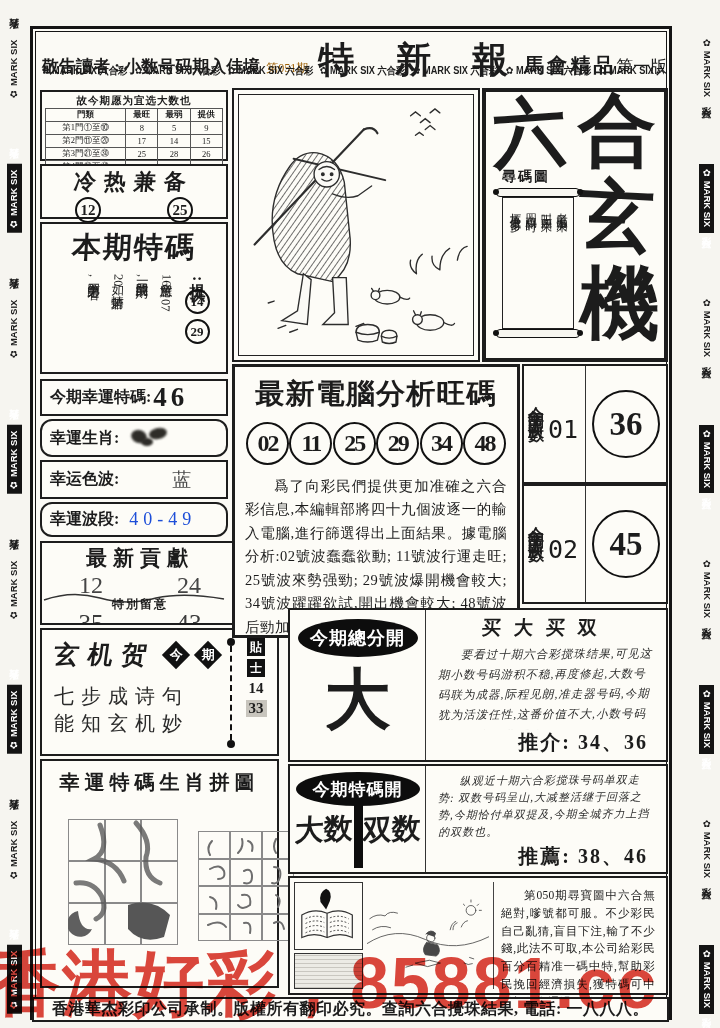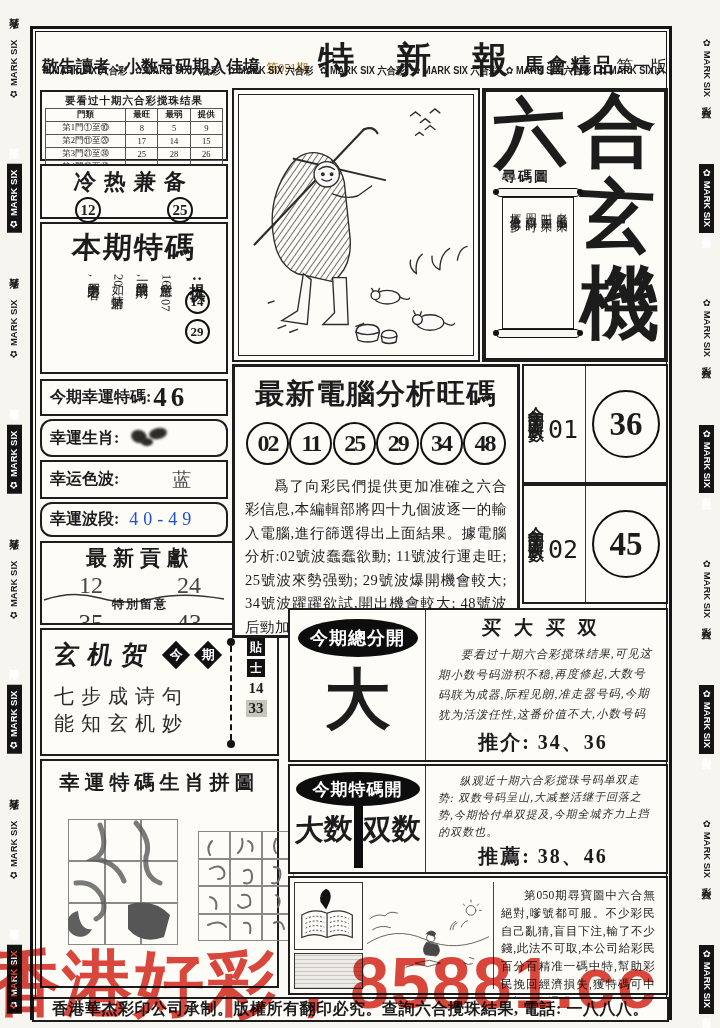--- a/index.html
+++ b/index.html
@@ -142,21 +142,21 @@
 
   .total-box { left:288px; top:608px; width:380px; height:154px; display:flex; }
   .cell-left { width:136px; border-right:1px solid #333; text-align:center; position:relative; }
   .oval { margin:9px auto 0; width:120px; height:38px; background:#0d0d0d; border-radius:50%;
     color:#fff; font-size:18px; font-weight:bold; display:flex; align-items:center; justify-content:center; letter-spacing:1px; }
   .big-char { font-size:66px; font-weight:600; line-height:1.3; }
   .cell-right { flex:1; padding:5px 12px 4px; display:flex; flex-direction:column; }
   .cr-title { text-align:center; font-size:19px; font-weight:bold; letter-spacing:13px; transform:skewX(-4deg); }
   .hand { flex:1; font-size:11.5px; font-style:italic; line-height:1.75; letter-spacing:1px; color:#2d2d2d;
     text-indent:2em; transform:rotate(-.4deg); overflow:hidden; margin-top:3px; }
-  .tip-line { text-align:center; font-size:20px; font-weight:bold; letter-spacing:2px; padding-right:6px; }
+  .tip-line { text-align:right; font-size:20px; font-weight:bold; letter-spacing:2px; padding-right:6px; }
 
   .sopen-box { left:288px; top:764px; width:380px; height:110px; display:flex; }
   .sopen-left { width:136px; border-right:1px solid #333; position:relative; text-align:center; }
   .sopen-left .oval { margin-top:6px; width:124px; height:34px; font-size:17px; }
   .stem { position:absolute; left:50%; top:38px; bottom:4px; width:9px; margin-left:-4px; background:#0d0d0d; }
   .dd-row { position:absolute; left:0; right:0; top:44px; display:flex; }
   .dd-row span { flex:1; font-size:29px; font-weight:900; transform:skewX(-6deg) rotate(-3deg); }
   .sopen-right { flex:1; padding:3px 12px 2px; display:flex; flex-direction:column; }
   .sopen-right .hand { font-size:11px; line-height:1.55; }
 
@@ -213,21 +213,21 @@
   <span>✿ MARK SIX 六合彩</span>
   <span>✿ MARK SIX 六合彩</span>
   <span>✿ MARK SIX 六合彩</span>
   <span>✿ MARK SIX 六合彩</span>
   <span>✿ MARK SIX 六合彩</span>
   <span>✿ MARK SIX 六合彩</span>
   <span>✿ MARK SIX 六合彩</span>
 </div>
 
 <div class="box table-box">
-  <div class="table-title">要看过十期六合彩搅珠结果</div>
+  <div class="table-title">故今期愿为宜选大数也</div>
   <table class="hot">
     <tbody>
         <tr>
       <th>門類</th>
       <th>最旺</th>
       <th>最弱</th>
       <th>提供</th>
     </tr>
     <tr>
       <td>第1門①至⑩</td>

